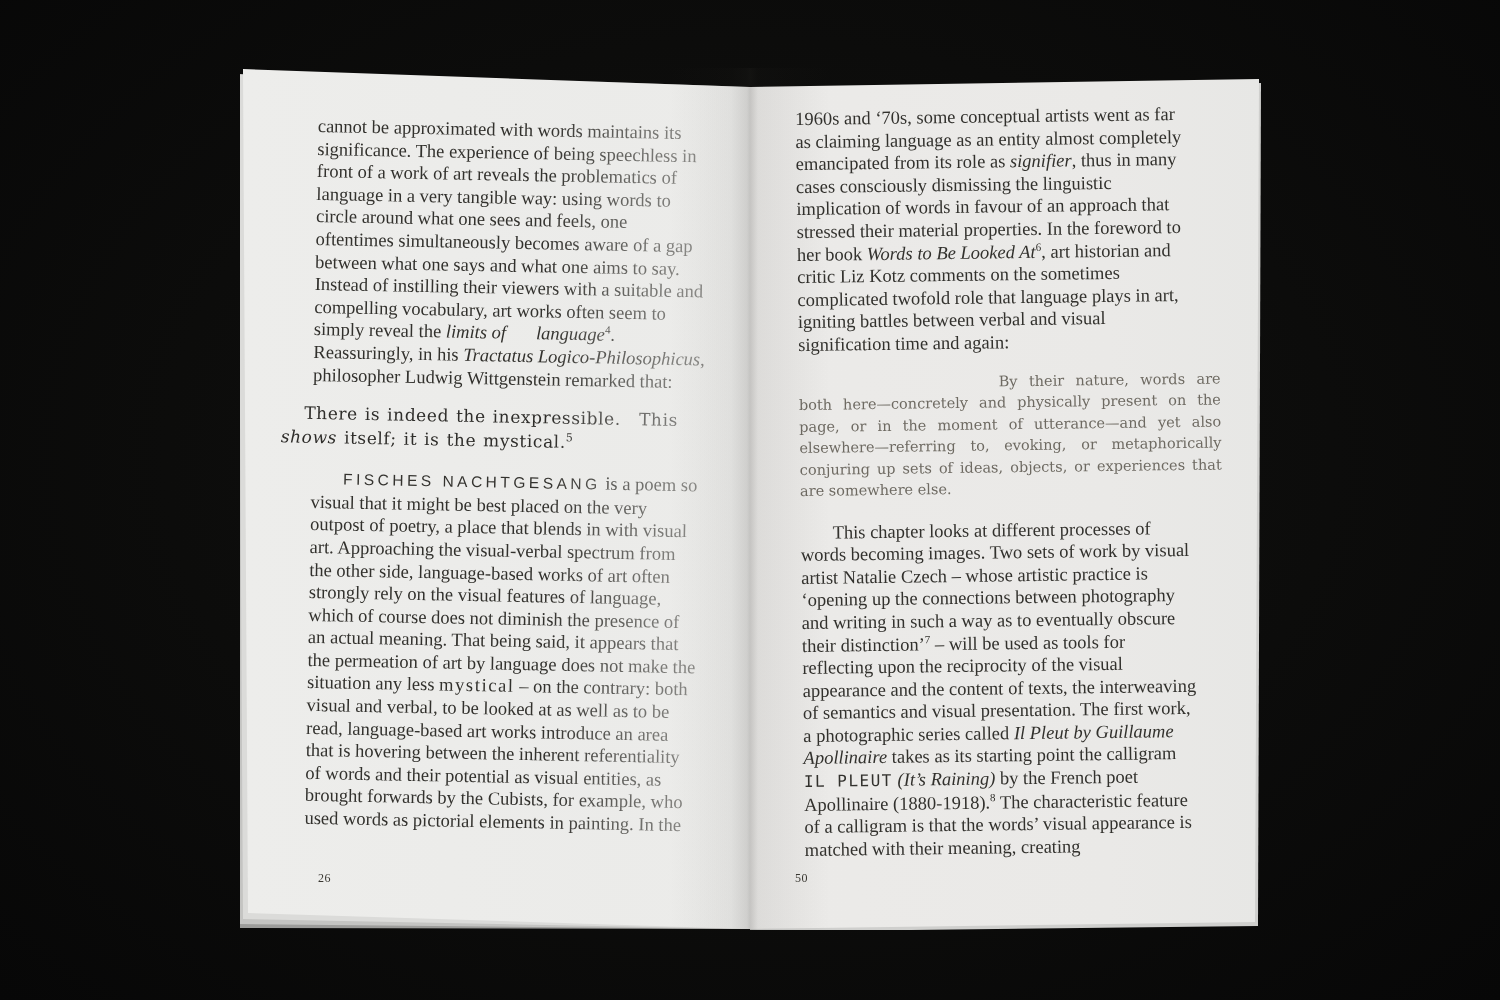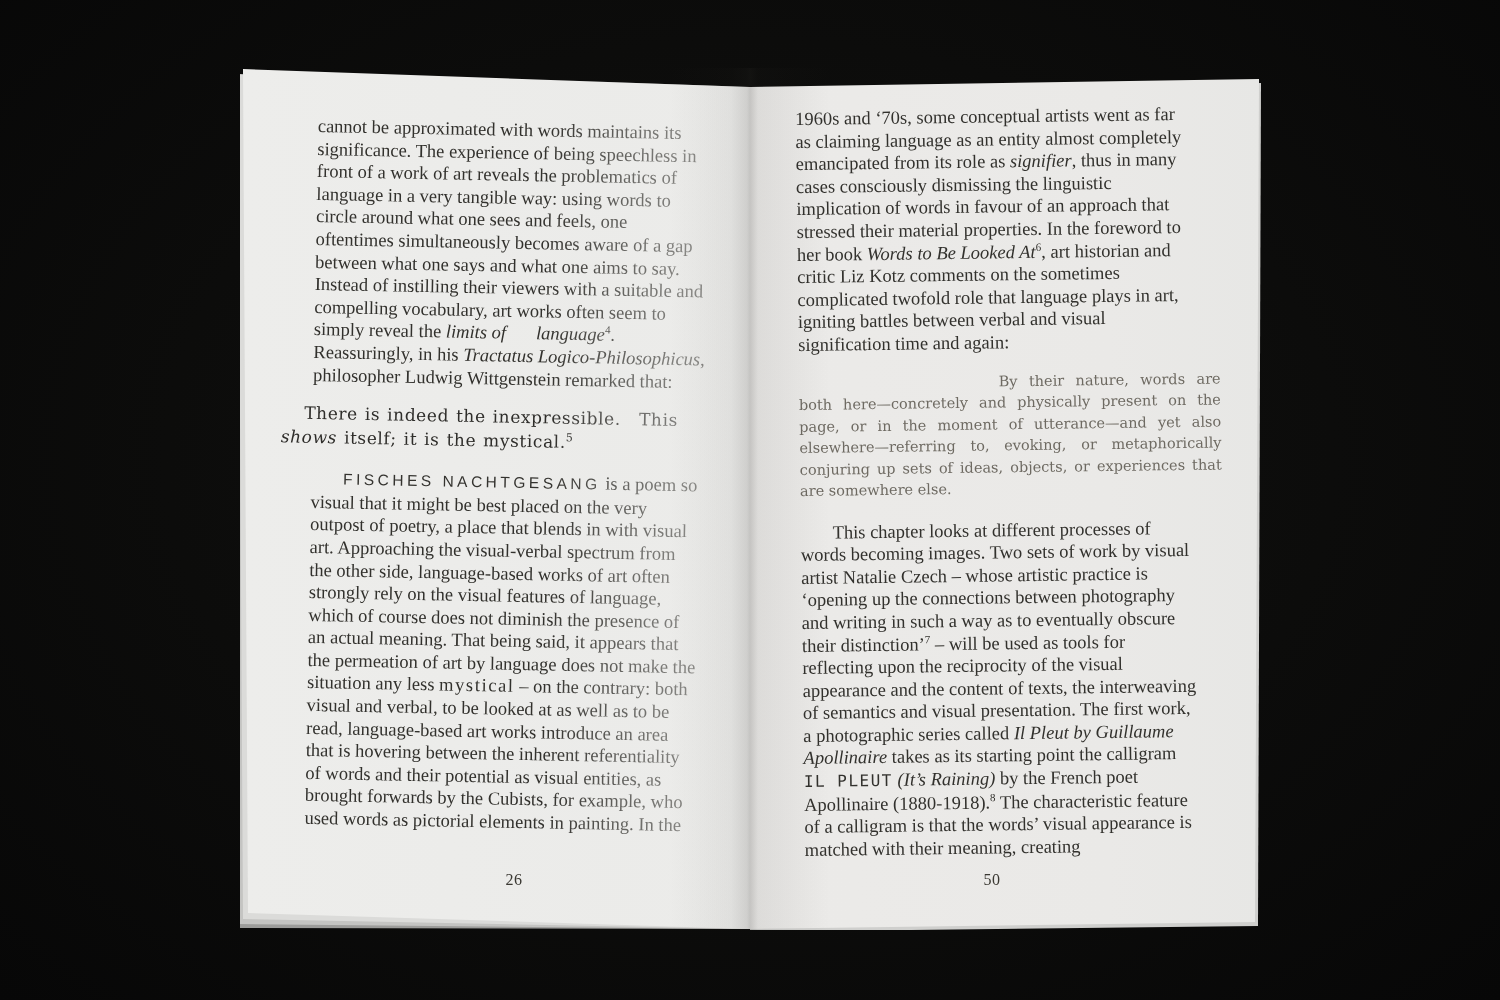--- a/index.html
+++ b/index.html
@@ -66,22 +66,22 @@
 
   
   .fade-overlay {
     position:absolute; left:305px; top:0; width:205px; height:862px; pointer-events:none;
     background: linear-gradient(to right,
       rgba(236,236,234,0) 0%, rgba(236,236,234,0.30) 42%,
       rgba(236,236,234,0.48) 72%, rgba(235,235,233,0.30) 100%);
   }
 
   .pagenum {
-    position:absolute; width:392px; text-align:center; top:803px;
-    font-size:16px; color:#3a3832; letter-spacing:0.5px;
+    position:absolute; width:392px; text-align:left; top:803px;
+    font-size:12px; color:#3a3832; letter-spacing:0.5px;
   }
   .pagenum-left  { left:78px; }
   .pagenum-right { left:555px; width:394px; }
 </style>
 </head>
 <body>
 
 <div class="scene">
   <div class="book">
 

